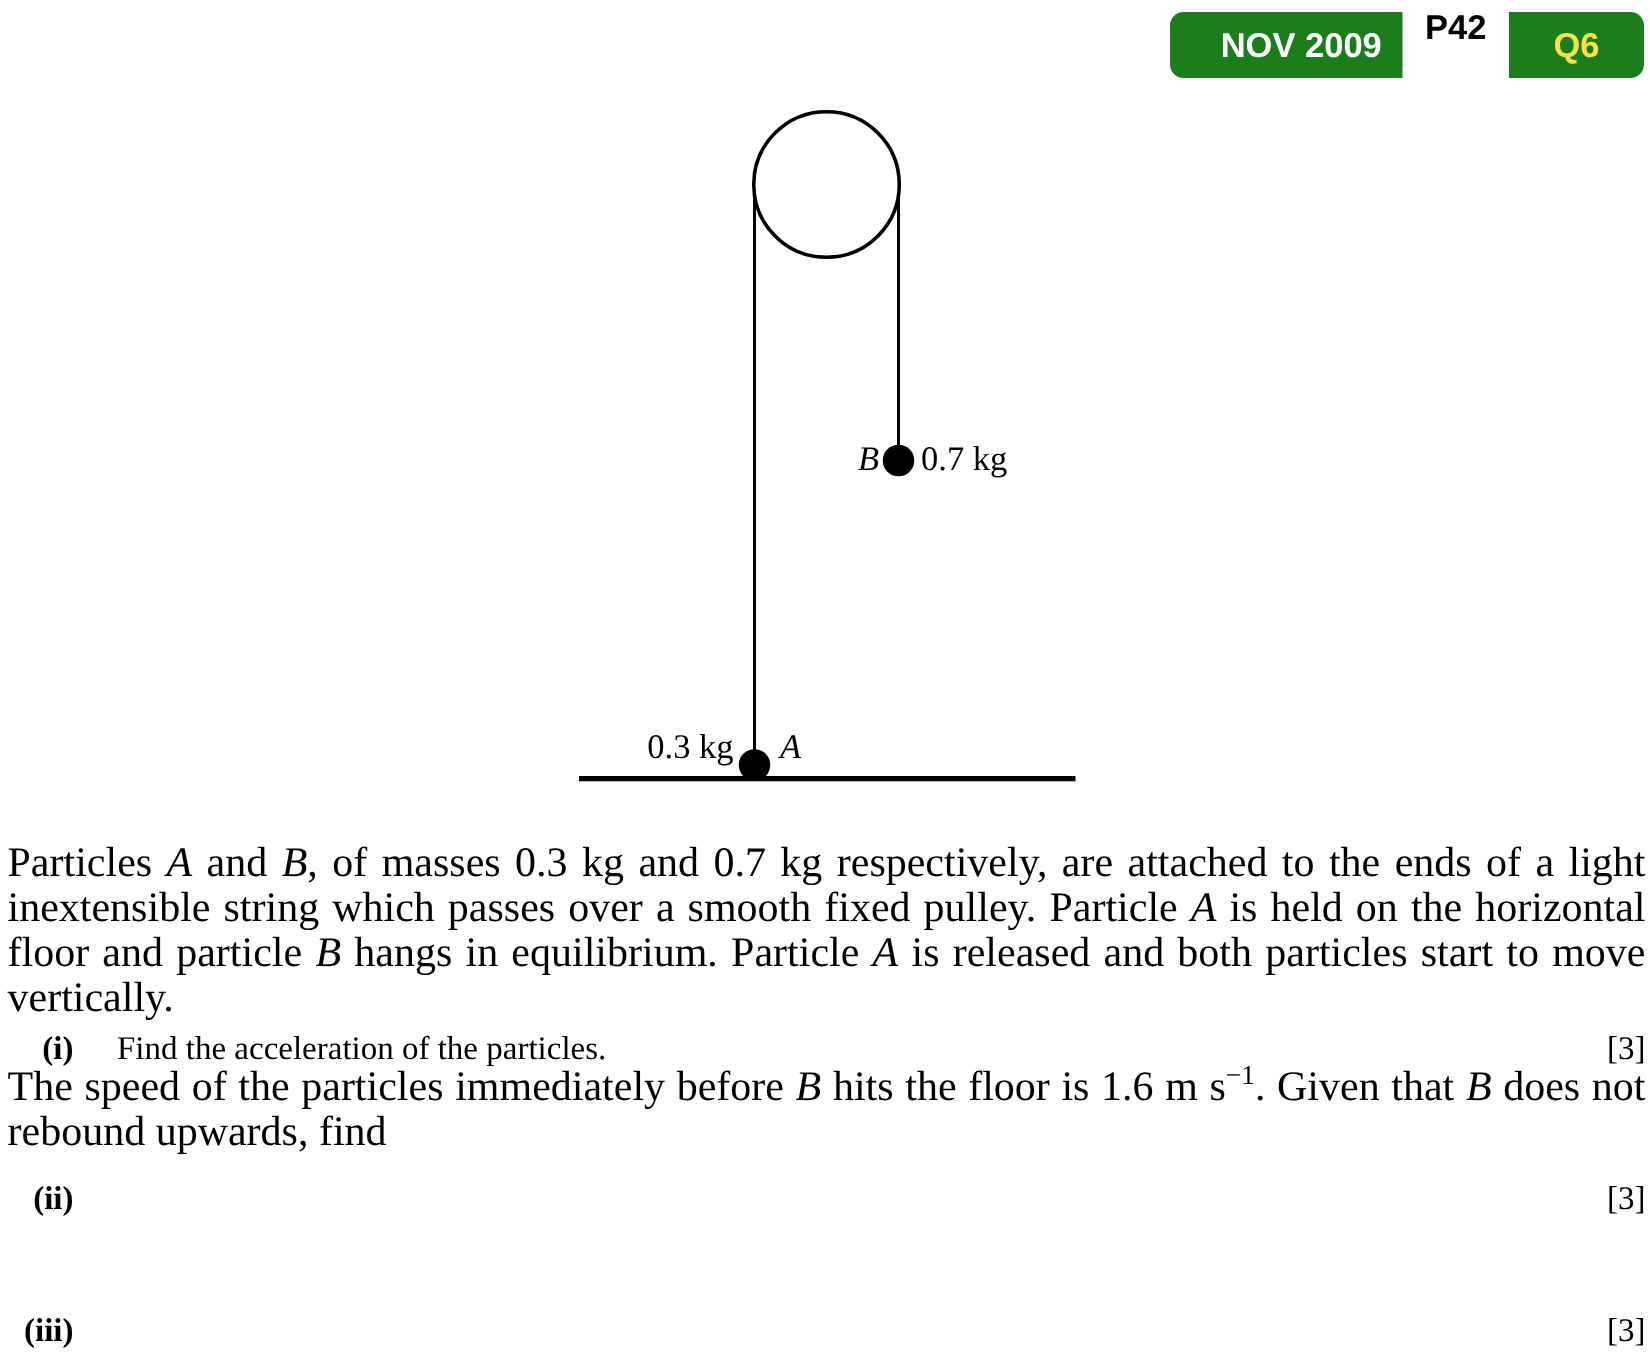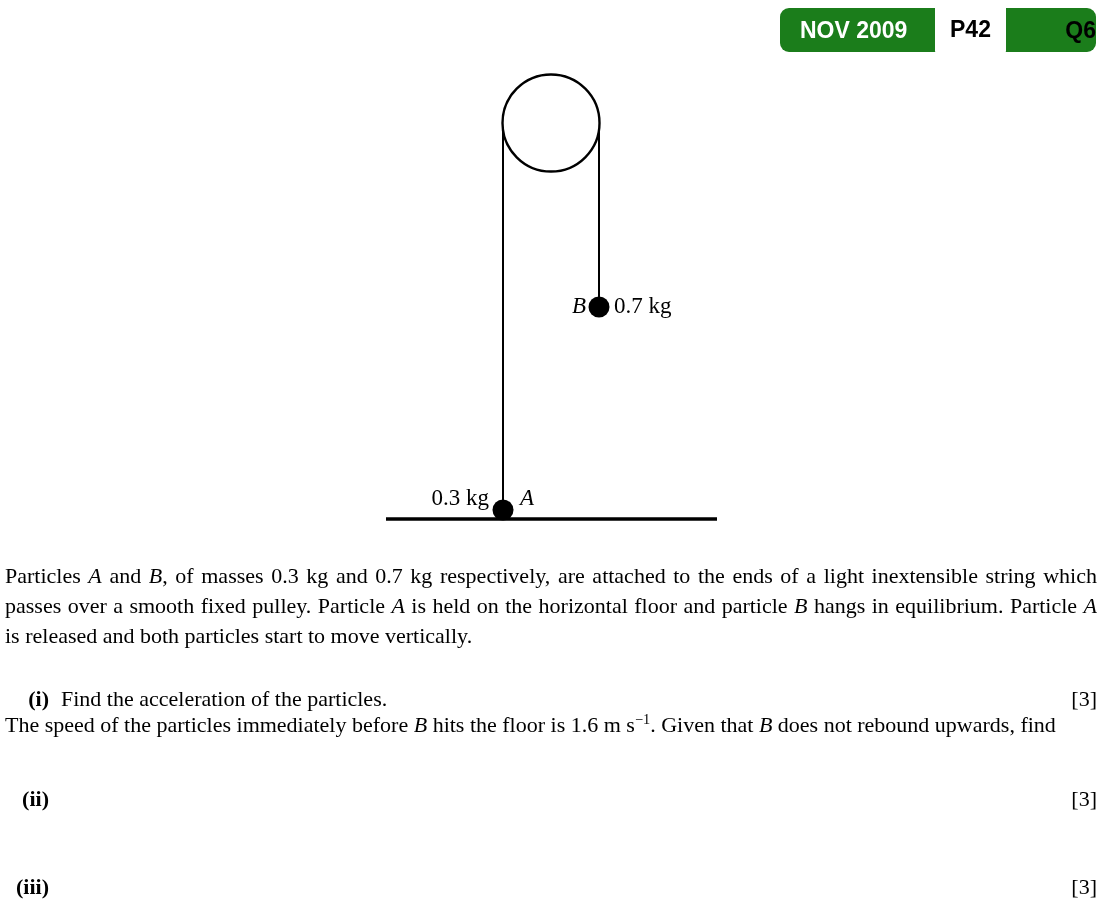--- a/index.html
+++ b/index.html
@@ -14,61 +14,61 @@
 
   
   .badge {
     position:absolute; left:780px; top:8px;
     width:316px; height:44px;
     border-radius:9px;
     display:flex; align-items:center;
     font-family:"Liberation Sans", sans-serif;
     font-weight:bold; font-size:23px;
   }
-  .badge-session { width:155px; text-align:left; color:#fff;padding-left:20px; }
+  .badge-session { width:155px; text-align:center; color:#fff;padding-left:20px; }
   .badge-paper {
     width:71px; height:48px; margin-top:-2px;
     background:#fff; color:#000;
-    display:flex; align-items:center; justify-content:center;
+    display:flex; justify-content:center;
     border-radius:2px;
   }
-  .badge-question { flex:1; text-align:right; color:#000000; }
+  .badge-question { flex:1; text-align:center; color:#fde047; }
 
   
   .diagram {
     position:absolute; left:0; top:0;
     width:1100px; height:545px;
     display:block;
   }
   .diagram text {
     font-family:"Liberation Serif", serif;
     font-size:23px;
     fill:#000;
   }
   .diagram .ital { font-style:italic; }
 
   
   .para {
     position:absolute; left:5px; right:3px;
-    font-size:22px; line-height:30px;
+    font-size:28px; line-height:30px;
     text-align:justify;
   }
   .p1 { top:561px; }
   .p2 { top:710px; }
 
   .item {
     position:absolute; left:5px; right:3px;
     font-size:22px; line-height:30px;
     display:flex; align-items:baseline;
   }
   .item-i   { top:684px; }
   .item-ii  { top:784px; }
   .item-iii { top:872px; }
   .item-label { flex:none; width:44px; text-align:right; font-weight:bold; }
-  .item-text  { margin-left:12px; }
+  .item-text  { margin-left:29px; }
   .marks      { margin-left:auto; }
 
   sup { font-size:65%; vertical-align:super; line-height:0; }
   i { font-style:italic; }
 </style>
 </head>
 <body>
 
 <div class="badge" style="background: rgb(27, 125, 27);">
   <span class="badge-session">NOV 2009</span>

